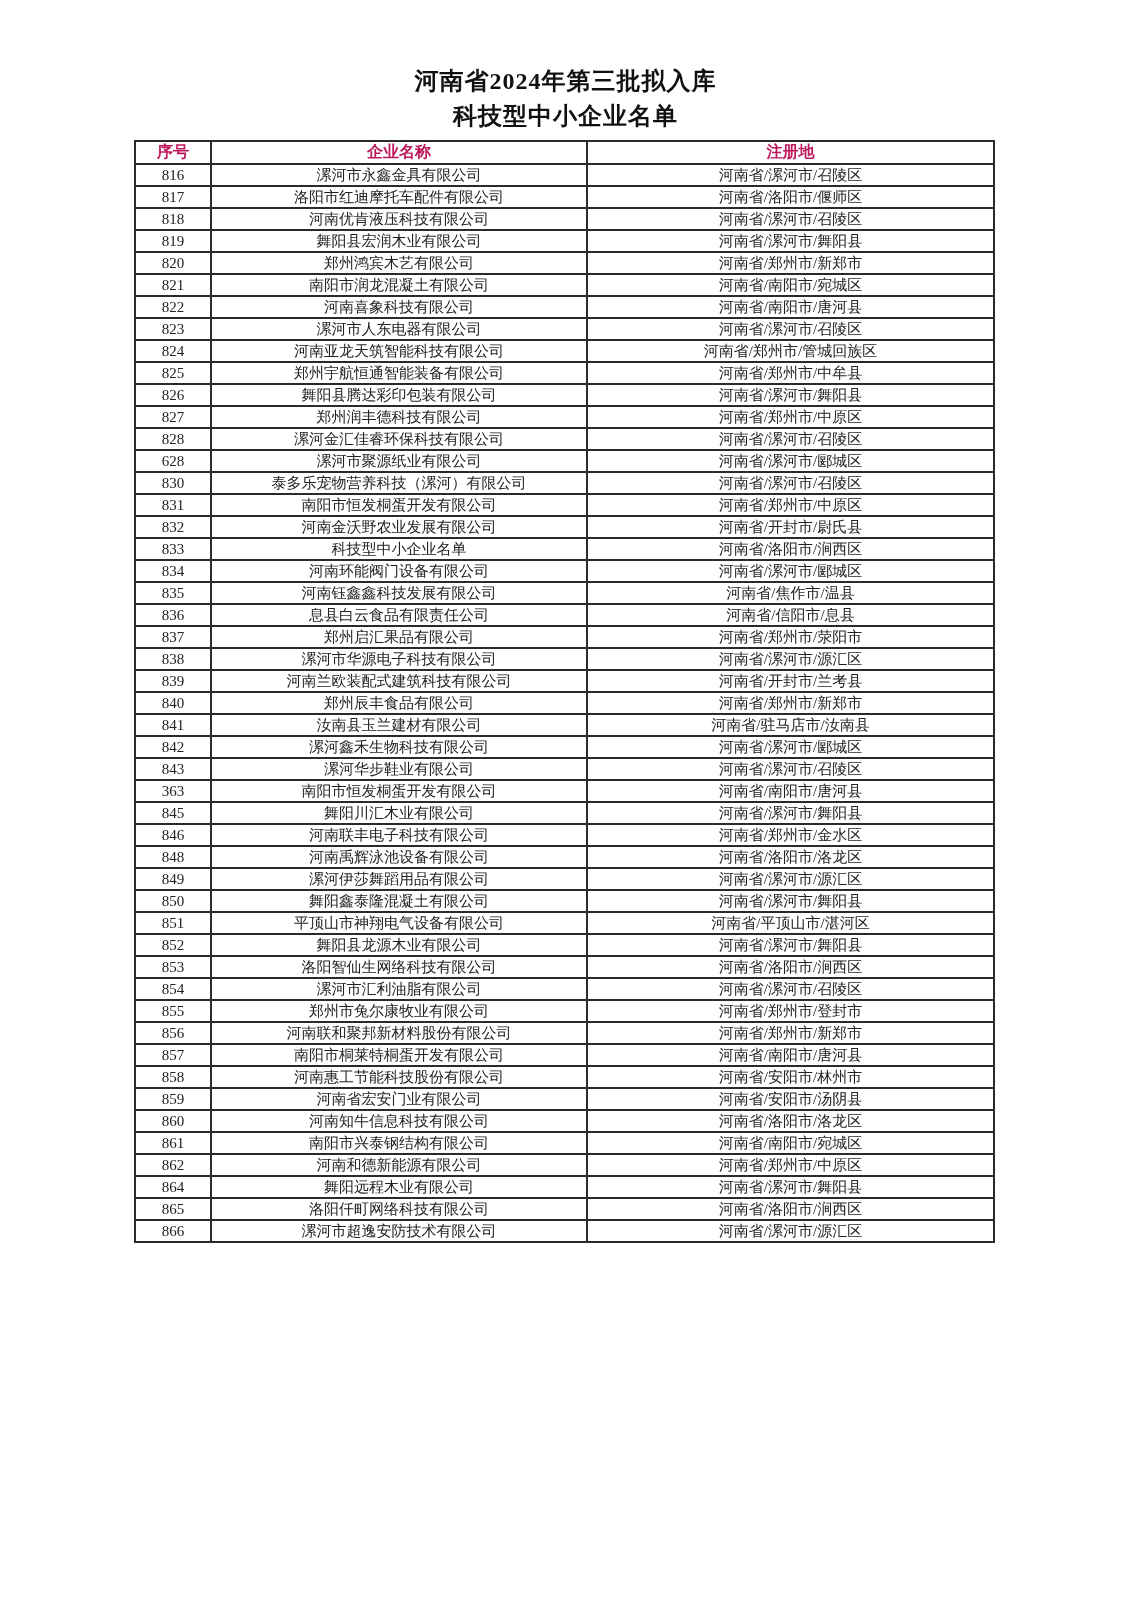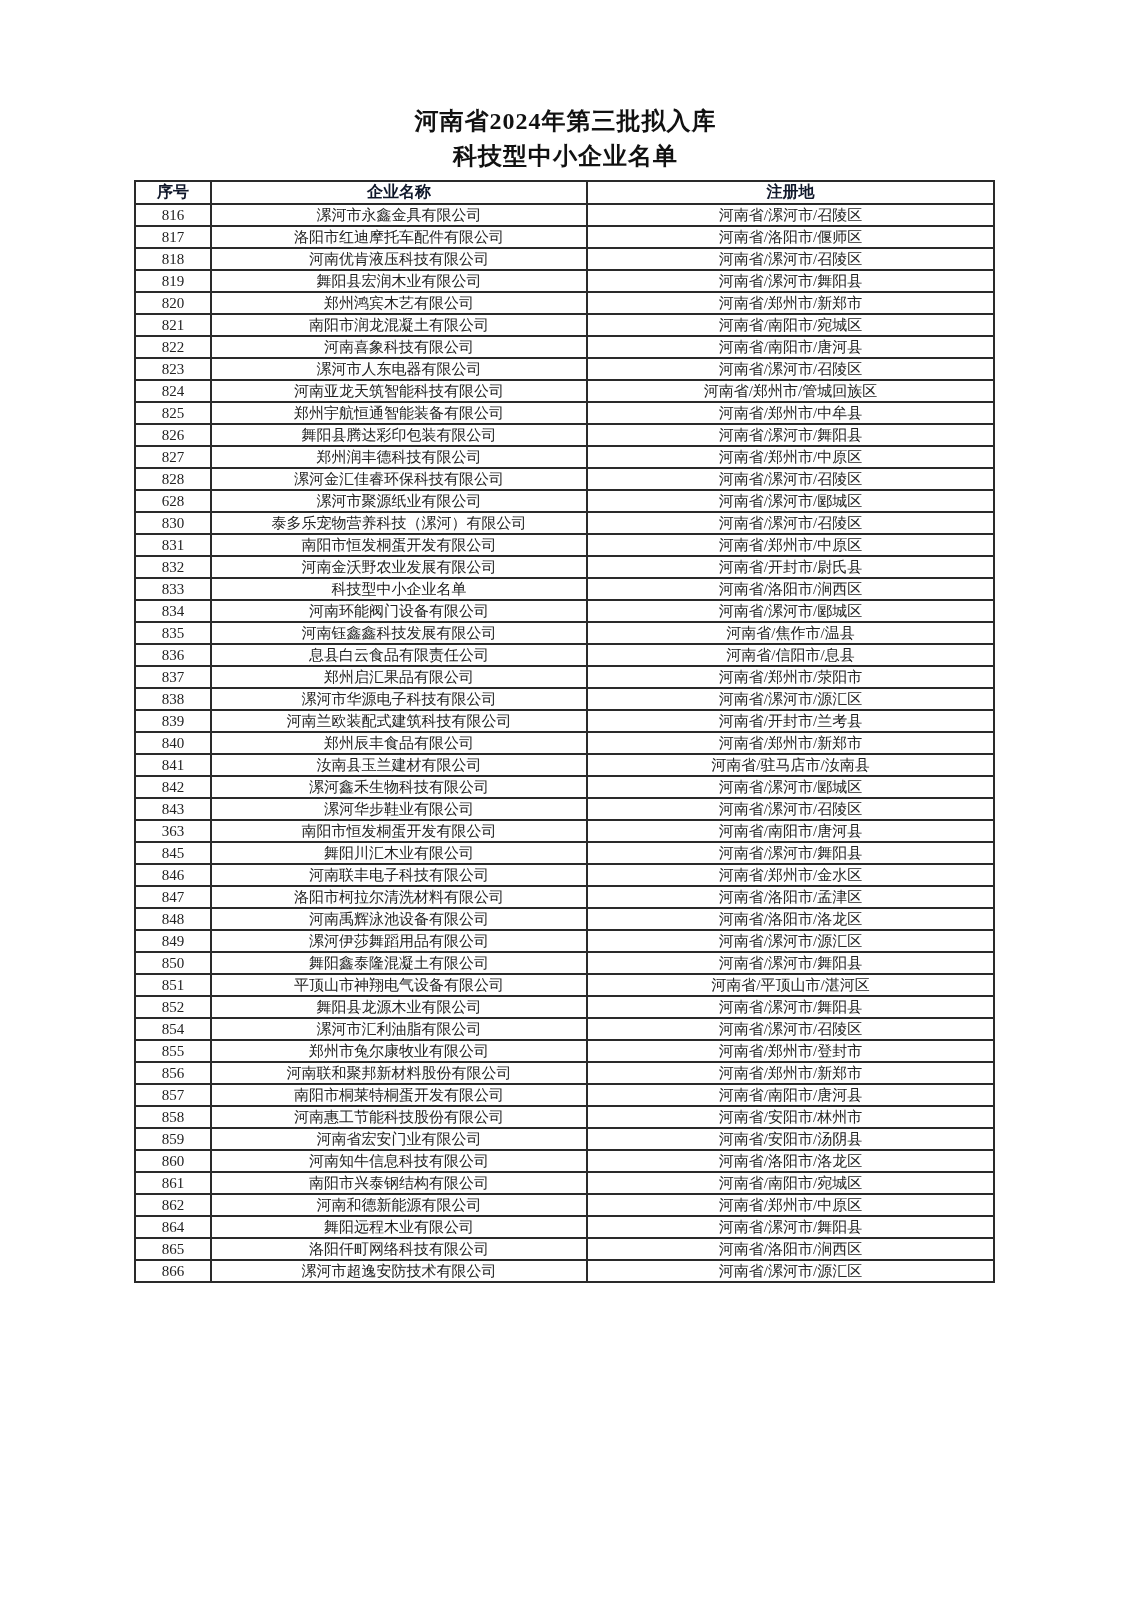--- a/index.html
+++ b/index.html
@@ -10,21 +10,21 @@
   .page {
     position: relative;
     width: 1131px;
     height: 1600px;
     background: #ffffff;
     font-family: "Liberation Serif", "DejaVu Serif", serif;
     color: #1b1b1b;
     overflow: hidden;
   }
   .doc-title {
-    padding-top: 104px;
+    padding-top: 64px;
     text-align: center;
     font-weight: bold;
     font-size: 24px;
     line-height: 35px;
     color: #111;
     letter-spacing: 1px;
   }
   table.company-table {
     border-collapse: collapse;
     table-layout: fixed;
@@ -38,21 +38,21 @@
     text-align: center;
     vertical-align: middle;
     padding: 0 2px;
     overflow: hidden;
     white-space: nowrap;
   }
   table.company-table th {
     height: 20px;
     font-size: 16px;
     font-weight: bold;
-    color: #0f172a;
+    color: #be185d;
   }
   table.company-table td {
     height: 20px;
     font-size: 15px;
     font-weight: normal;
     color: #222;
   }
   col.col-index    { width: 76px; }
   col.col-company  { width: 376px; }
   col.col-location { width: 407px; }
@@ -230,25 +230,20 @@
           <td>845</td>
           <td>舞阳川汇木业有限公司</td>
           <td>河南省/漯河市/舞阳县</td>
         </tr>
         <tr>
           <td>846</td>
           <td>河南联丰电子科技有限公司</td>
           <td>河南省/郑州市/金水区</td>
         </tr>
         <tr>
-          <td>847</td>
-          <td>洛阳市柯拉尔清洗材料有限公司</td>
-          <td>河南省/洛阳市/孟津区</td>
-        </tr>
-        <tr>
           <td>848</td>
           <td>河南禹辉泳池设备有限公司</td>
           <td>河南省/洛阳市/洛龙区</td>
         </tr>
         <tr>
           <td>849</td>
           <td>漯河伊莎舞蹈用品有限公司</td>
           <td>河南省/漯河市/源汇区</td>
         </tr>
         <tr>
@@ -260,20 +255,25 @@
           <td>851</td>
           <td>平顶山市神翔电气设备有限公司</td>
           <td>河南省/平顶山市/湛河区</td>
         </tr>
         <tr>
           <td>852</td>
           <td>舞阳县龙源木业有限公司</td>
           <td>河南省/漯河市/舞阳县</td>
         </tr>
         <tr>
+          <td>853</td>
+          <td>洛阳智仙生网络科技有限公司</td>
+          <td>河南省/洛阳市/涧西区</td>
+        </tr>
+        <tr>
           <td>854</td>
           <td>漯河市汇利油脂有限公司</td>
           <td>河南省/漯河市/召陵区</td>
         </tr>
         <tr>
           <td>855</td>
           <td>郑州市兔尔康牧业有限公司</td>
           <td>河南省/郑州市/登封市</td>
         </tr>
         <tr>

